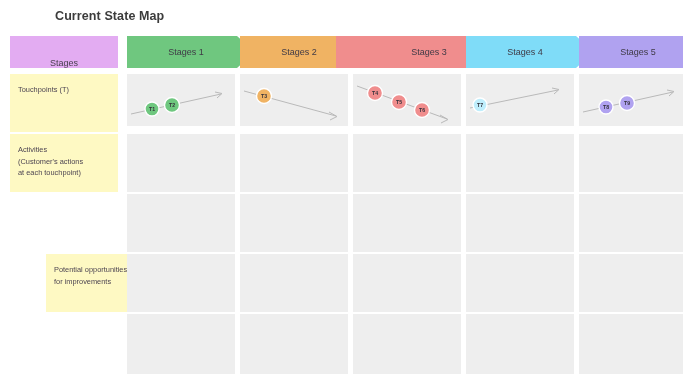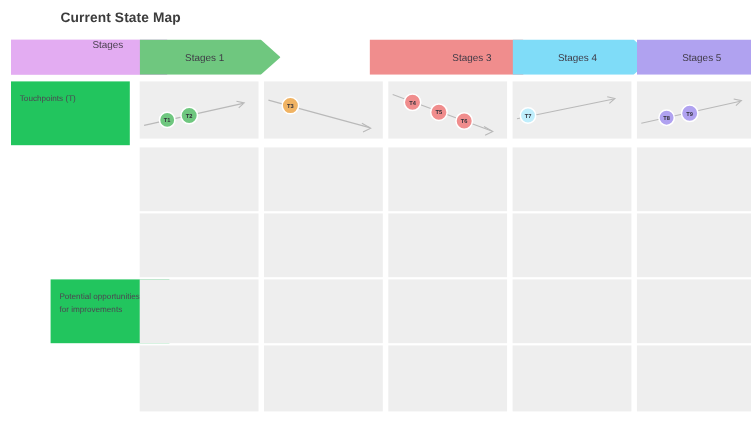--- a/index.html
+++ b/index.html
@@ -40,23 +40,22 @@
     height: 32px;
   }
   #stages-label-cell {
     position: absolute;
     left: 10px;
     top: 0;
     width: 108px;
     height: 32px;
     background: #e3acf2;
     display: flex;
-    align-items: flex-start;
+    align-items: flex-end;
     justify-content: center;
-    padding-left: 34px;
   }
   #stages-label-cell .hdr-text {
     font-size: 9px;
     color: #4a4050;
     font-weight: normal;
   }
   .stage-chevron {
     position: absolute;
     top: 0;
     height: 32px;
@@ -74,21 +73,21 @@
     font-size: 9px;
     color: #3f3a46;
     z-index: 2;
     margin-right: 10px;
   }
   
   .left-cell {
     position: absolute;
     left: 10px;
     width: 108px;
-    background: #22c55e;
+    background: #fef9c3;
     box-sizing: border-box;
     padding: 10px 8px 6px 8px;
   }
   .left-cell .lbl {
     font-size: 7.4px;
     color: #4d4552;
     line-height: 11.5px;
     white-space: pre-line;
     display: block;
   }
@@ -122,20 +121,26 @@
       <span class="hdr-text">Stages</span>
     </div>
 
     <div class="stage-chevron" style="left:127px; width:128px;">
       <svg class="chev-bg" viewBox="0 0 128 32" preserveAspectRatio="none">
         <polygon points="0,0 110,0 128,16 110,32 0,32" fill="#6fc77f"></polygon>
       </svg>
       <span class="hdr-text">Stages 1</span>
     </div>
 
+    <div class="stage-chevron" style="left:240px; width:128px;">
+      <svg class="chev-bg" viewBox="0 0 128 32" preserveAspectRatio="none">
+        <polygon points="0,0 110,0 128,16 110,32 0,32" fill="#f0b363"></polygon>
+      </svg>
+      <span class="hdr-text">Stages 2</span>
+    </div>
 
     <div class="stage-chevron" style="left:336px; width:128px;padding-left:34px;">
       <svg class="chev-bg" viewBox="0 0 128 32" preserveAspectRatio="none">
         <polygon points="0,0 110,0 128,16 110,32 0,32" fill="#f08d8d"></polygon>
       </svg>
       <span class="hdr-text">Stages 3</span>
     </div>
 
     <div class="stage-chevron" style="left:466px; width:128px;">
       <svg class="chev-bg" viewBox="0 0 128 32" preserveAspectRatio="none">
@@ -147,20 +152,25 @@
     <div class="stage-chevron" style="left:579px; width:128px;">
       <svg class="chev-bg" viewBox="0 0 128 32" preserveAspectRatio="none">
         <polygon points="0,0 110,0 128,16 110,32 0,32" fill="#b0a2f0"></polygon>
       </svg>
       <span class="hdr-text">Stages 5</span>
     </div>
   </div>
 
   <div class="left-cell" style="top:74px; height:58px;">
     <span class="lbl">Touchpoints (T)</span>
+  </div>
+  <div class="left-cell" style="top:134px; height:58px;">
+    <span class="lbl">Activities
+(Customer's actions
+at each touchpoint)</span>
   </div>
   <div class="left-cell" style="top:254px; height:58px;margin-left:36px;">
     <span class="lbl">Potential opportunities
 for improvements</span>
   </div>
 
   <div class="touch-cell" style="left:127px; top:74px; width:108px; height:52px;">
     <svg width="108" height="52" viewBox="0 0 108 52">
       <line x1="4" y1="40" x2="94" y2="20" stroke="#b9b9b9" stroke-width="1"></line>
       <polyline points="88,18 95,19.5 90,24" fill="none" stroke="#b9b9b9" stroke-width="1"></polyline>

